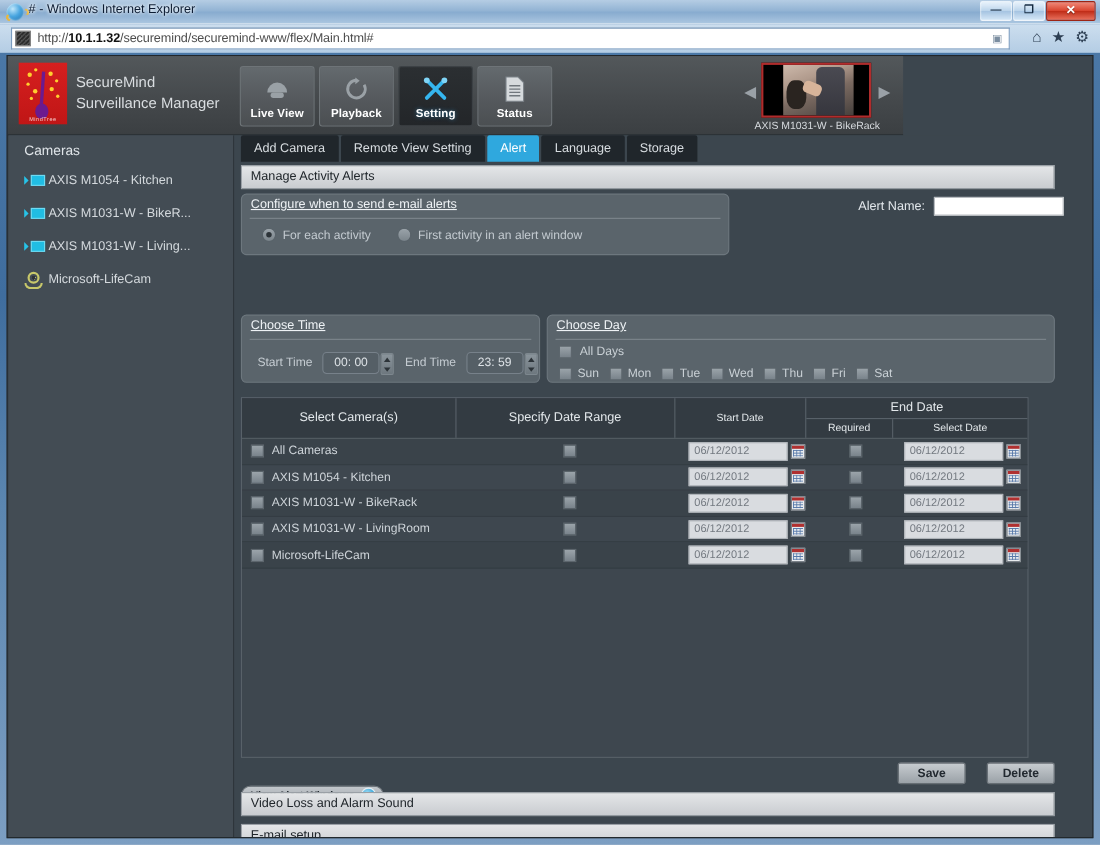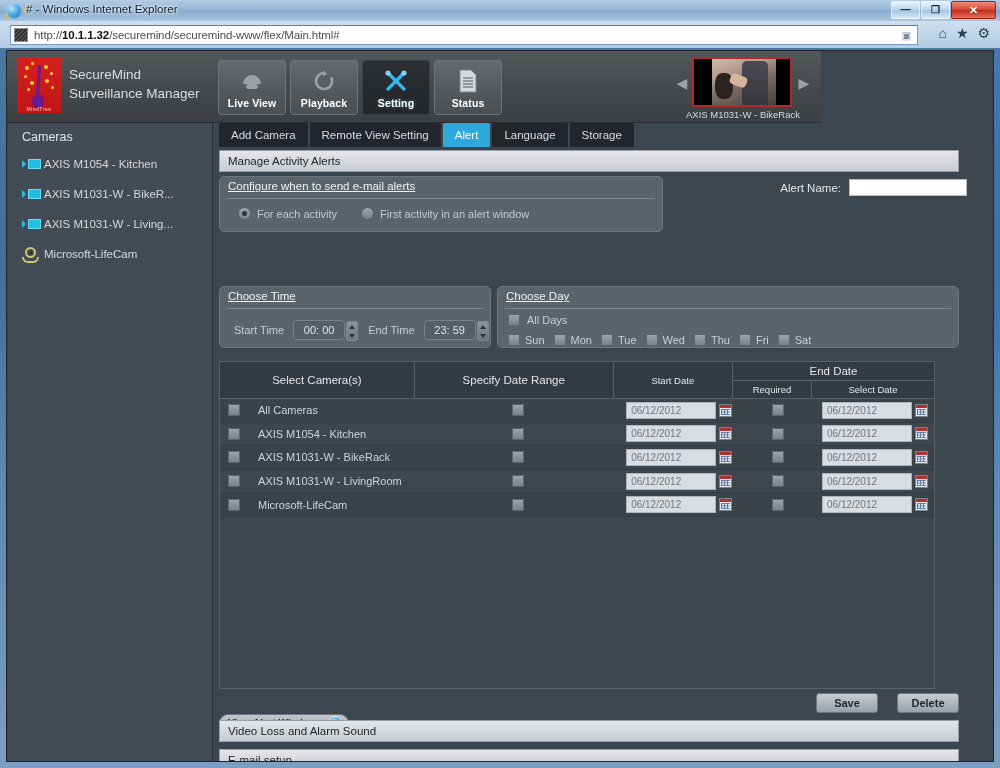--- a/index.html
+++ b/index.html
@@ -328,21 +328,21 @@
     display: flex; align-items: center; justify-content: center; font-size: 9.5px;
     box-sizing: border-box;
   }
   .th.c4 .subs .sa { width: 79px; border-right: 1px solid #586169; }
   .th.c4 .subs .sb { width: 122px; }
 
   .trow { display: flex; height: 22.6px; align-items: center; border-bottom: 1px solid #343c43; }
   .trow:nth-child(odd) { background: #3a434a; }
   .trow:nth-child(even) { background: #3e474f; }
   .td { box-sizing: border-box; display: flex; align-items: center; height: 100%; }
-  .td.c1 { width: 204px; padding-left: 8px; gap: 18px; font-size: 11px; color: #ced4d9; }
+  .td.c1 { width: 204px; padding-left: 8px; gap: 7px; font-size: 11px; color: #ced4d9; }
   .td.c2 { width: 208px; justify-content: center; }
   .td.c3 { width: 125px; justify-content: center; gap: 3px; }
   .td.c4a { width: 79px; justify-content: center; }
   .td.c4b { width: 122px; justify-content: center; gap: 3px; }
   .date-box {
     width: 90px; height: 17px; background: #d9dce0; border: 1px solid #aeb3b8;
     box-sizing: border-box; font-size: 10px; color: #737980; display: flex;
     align-items: center; padding-left: 4px;
   }
   .cal-ico {

